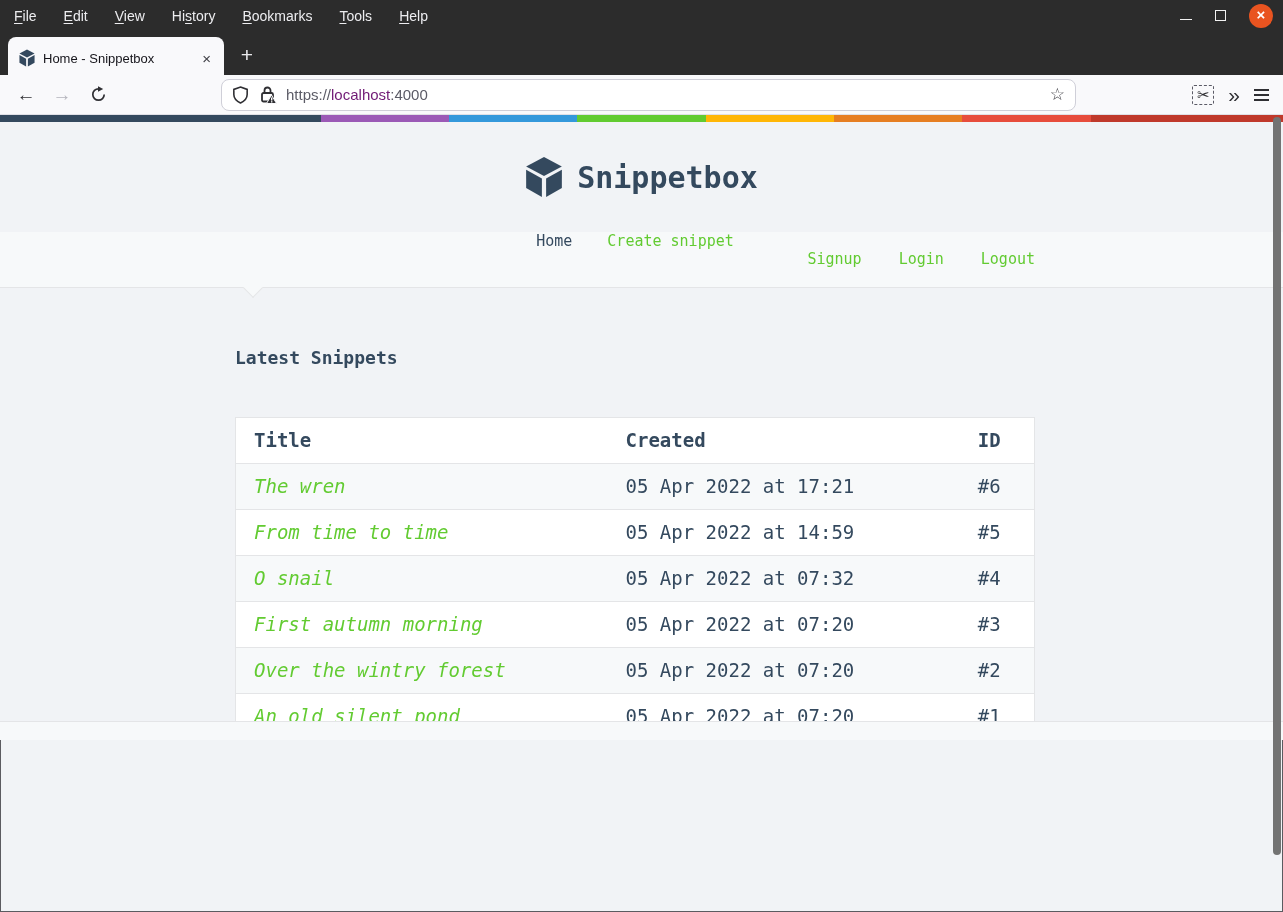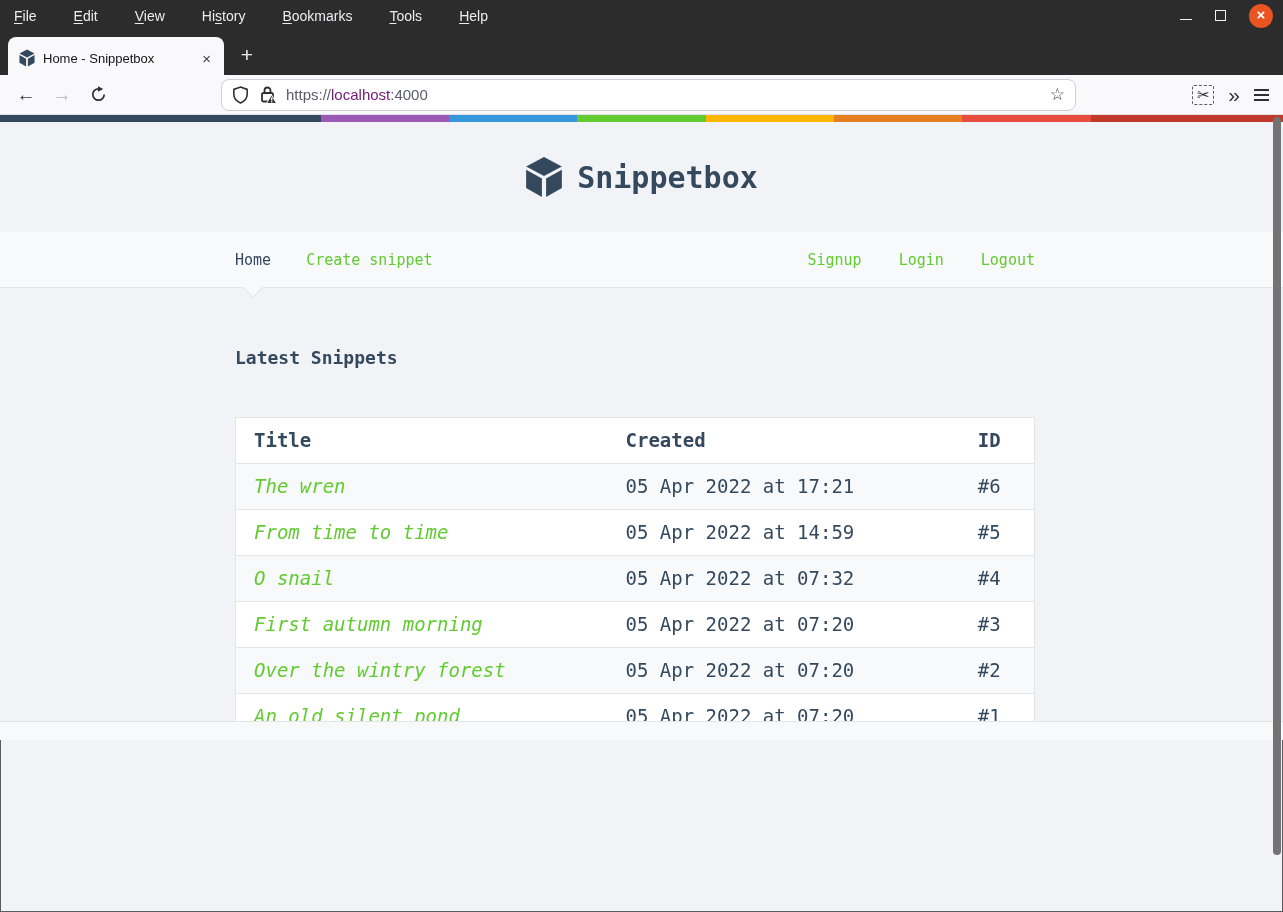--- a/index.html
+++ b/index.html
@@ -9,21 +9,21 @@
     font-family:"Liberation Sans", sans-serif;
     box-shadow: inset 0 0 0 1px #5b5b60;
     background:#f1f3f6;
   }
 
   
   .titlebar {
     height:31px; background:#2c2c2c; display:flex; align-items:center;
     color:#ededf0; font-size:14px;
   }
-  .menubar { display:flex; gap:27px; padding-left:9px; }
+  .menubar { display:flex; gap:17px; padding-left:9px; }
   .menu-item { padding:2px 5px; cursor:default; }
   .menu-item .acc { text-decoration:underline; text-underline-offset:2px; }
   .win-controls { margin-left:auto; display:flex; align-items:center; gap:23px; padding-right:10px; }
   .win-min { width:12px; height:1px; background:#f2f2f2; margin-top:8px; }
   .win-max { width:11px; height:11px; border:1px solid #f2f2f2; background:transparent; }
   .win-close {
     width:24px; height:24px; border-radius:50%; background:#E95420;
     color:#fff; font-size:15px; line-height:22px; text-align:center; font-weight:bold;
   }
 
@@ -63,21 +63,21 @@
 
   
   .page { position:relative; height:625px; background:#f1f3f6;
     font-family:"DejaVu Sans Mono", monospace; color:#34495e; }
   .rainbow { height:7px; }
 
   .site-header { height:110px; display:flex; align-items:center; justify-content:center; gap:14px; }
   .site-header h1 { font-size:30px; font-weight:bold; color:#34495e; }
 
   nav.site-nav { height:56px; background:#f7f9fa; border-bottom:1px solid #e4e5e7; position:relative; }
-  .nav-inner { width:800px; margin-left:235px; height:100%; display:flex; align-items:center; font-size:15px; }
+  .nav-inner { width:800px; margin-left:235px; height:100%; display:flex; align-items:center; font-size:15px;flex-direction:column; }
   .nav-left { display:flex; gap:35px; }
   .nav-right { margin-left:auto; display:flex; gap:37px; }
   nav.site-nav a { text-decoration:none; color:#62cb31; cursor:pointer; }
   nav.site-nav a.live { color:#34495e; cursor:default; }
   .nav-caret {
     position:absolute; left:246px; bottom:-8px; width:14px; height:14px;
     background:#f7f9fa; border-left:1px solid #e4e5e7; border-bottom:1px solid #e4e5e7;
     transform:rotate(-45deg);
   }
 

